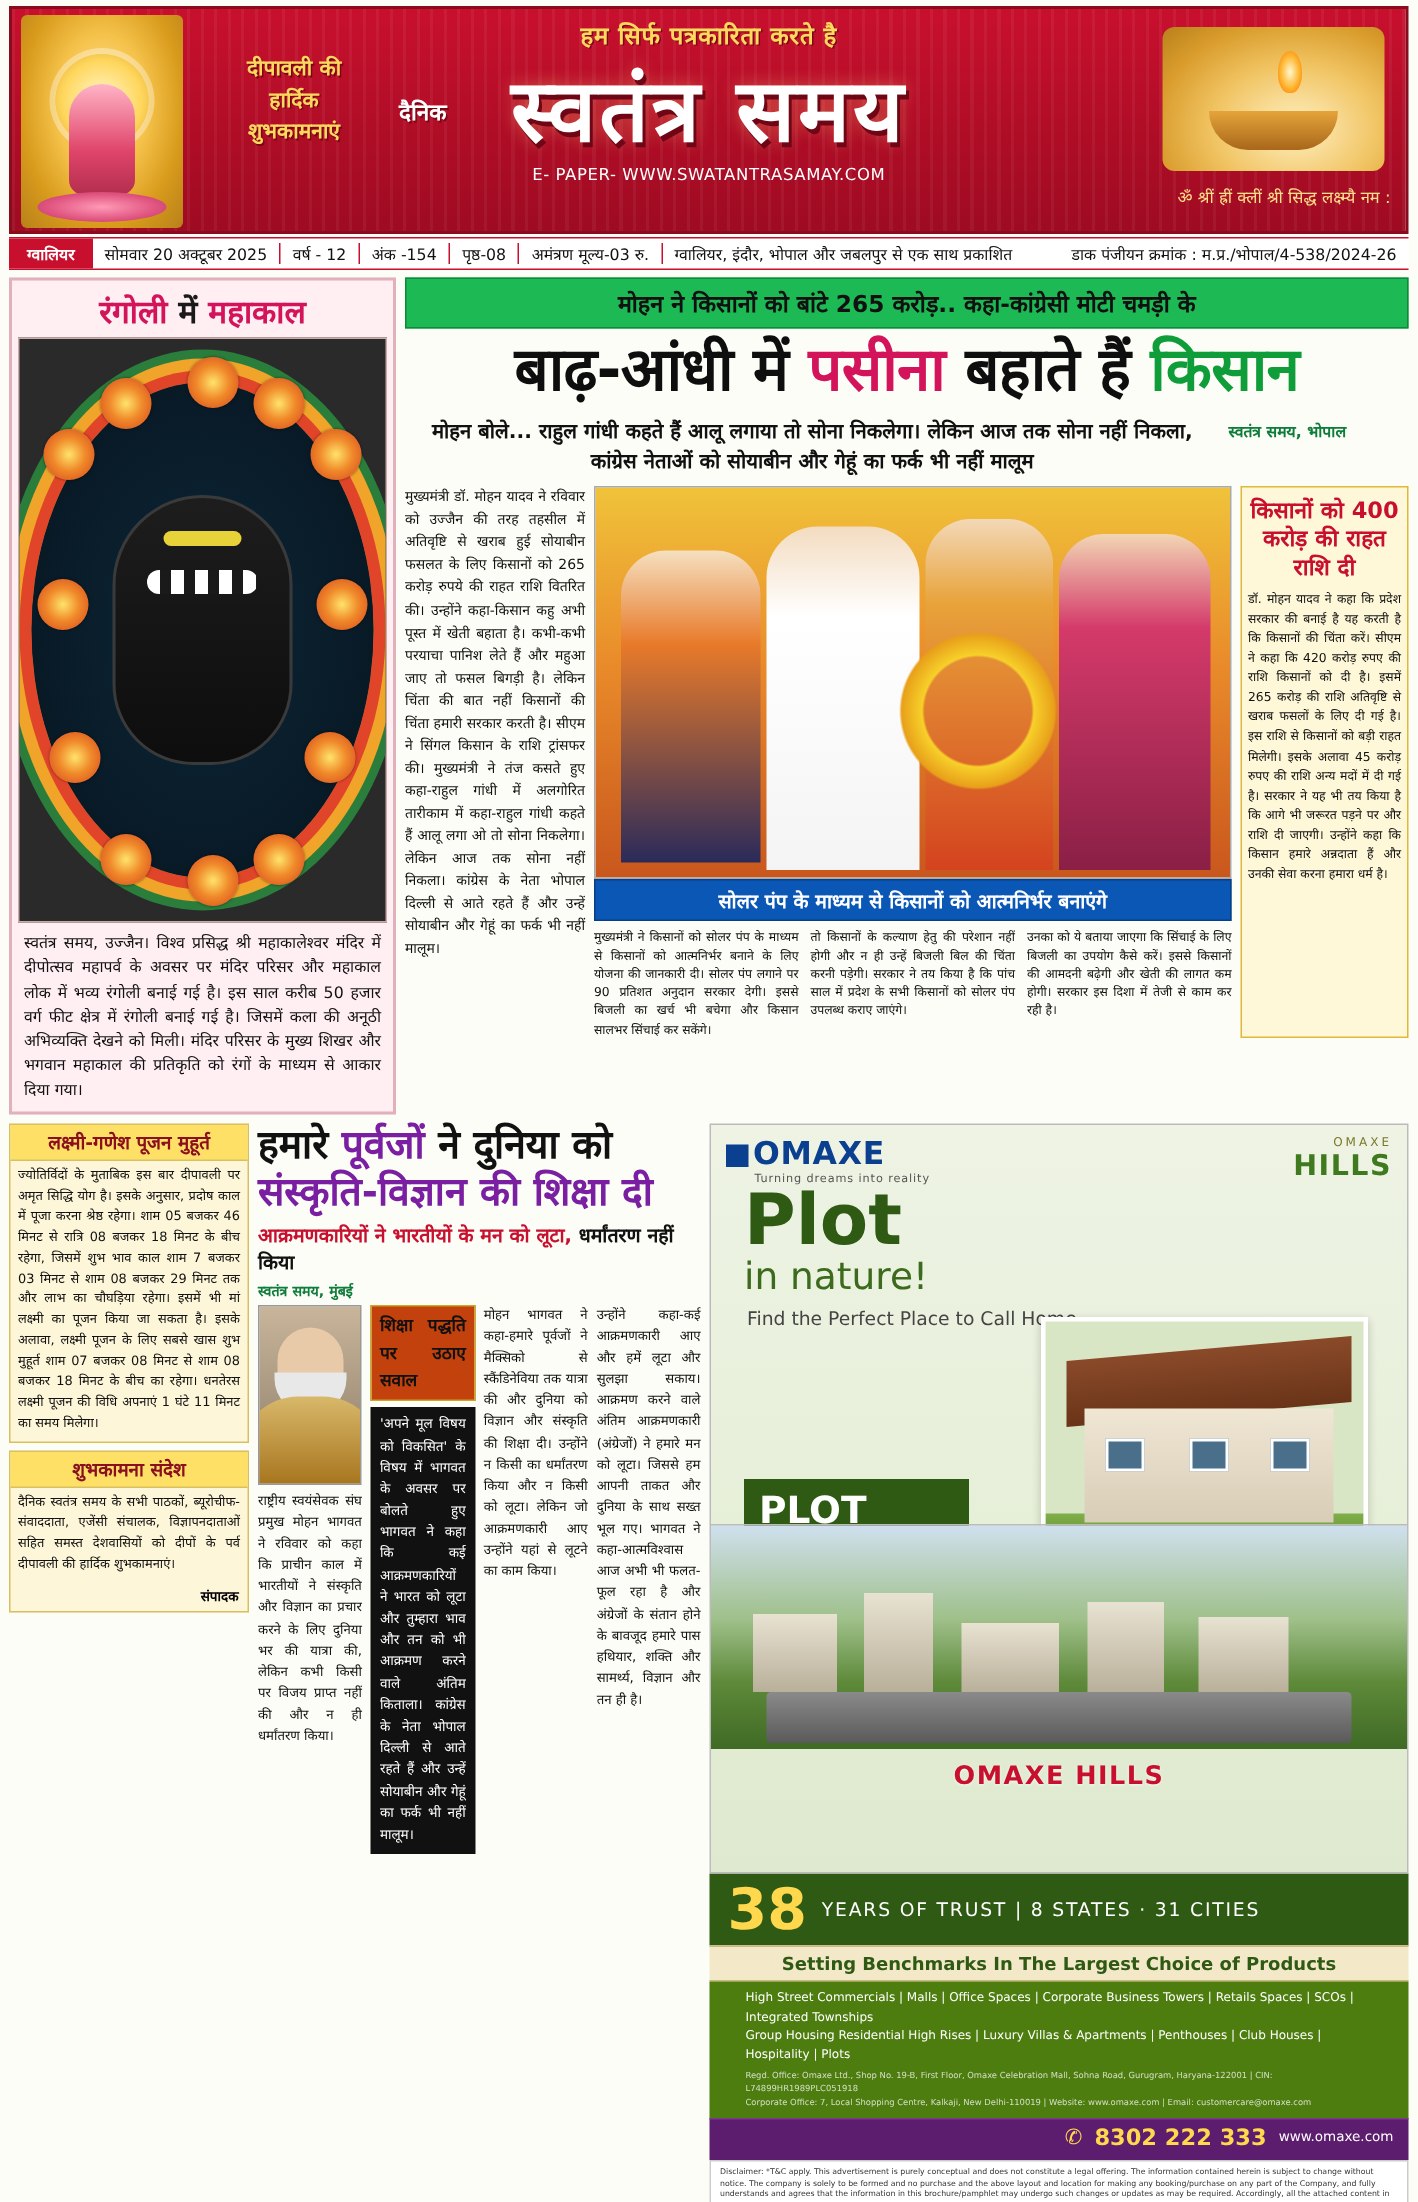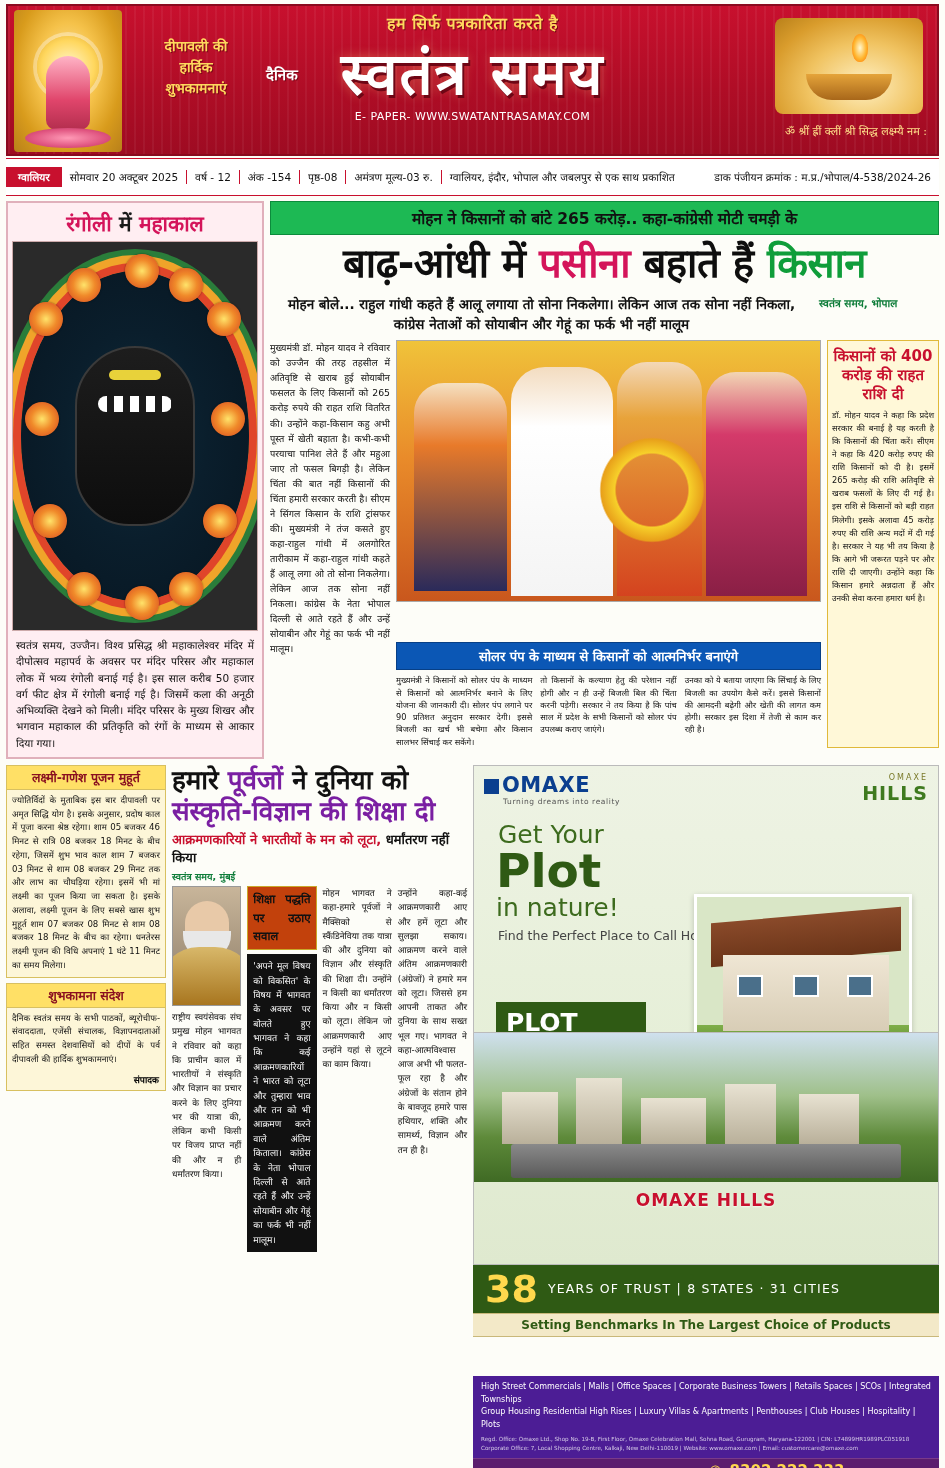--- a/index.html
+++ b/index.html
@@ -93,21 +93,21 @@
     border-radius:50% 50% 45% 45%;
   }
   .diya .bowl {
     position:absolute; left:50%; bottom:14px; transform:translateX(-50%);
     width:86px;height:26px;border-radius:0 0 46px 46px;
     background: linear-gradient(180deg,#e5a43a,#a8671a);
   }
 
   
   .infobar {
-    display:flex; align-items:center; height:38px; margin-top:2px;
+    display:flex; align-items:center; height:22px; margin-top:2px;
     border-top:1px solid #c8102e; border-bottom:1px solid #c8102e;
     background:#fff;
     font-size:10.5px; color:#111;
   }
   .infobar .cell { padding:0 8px; white-space:nowrap; }
   .infobar .city { background:#c8102e; color:#fff; font-weight:bold; padding:3px 12px; }
   .infobar .sep { flex:0 0 1px; height:14px; background:#c8102e; }
   .infobar .grow { flex:1; }
 
   
@@ -189,21 +189,21 @@
   .ph-p3 { position:absolute; left:52%; top:8%; width:20%; height:90%;
     background:linear-gradient(180deg,#f3d8b8 0%,#e8a33a 24%,#d4431f 100%); border-radius:30px 30px 0 0; }
   .ph-p4 { position:absolute; left:73%; top:12%; width:24%; height:86%;
     background:linear-gradient(180deg,#f2d6b4 0%,#d43a6a 28%,#8a1f45 100%); border-radius:30px 30px 0 0; }
   .ph-garland {
     position:absolute; left:46%; top:34%; width:120px; height:120px; border-radius:50%;
     background: radial-gradient(circle, rgba(255,220,60,0) 42%, #f7d02a 44%, #e8a01a 60%, rgba(0,0,0,0) 62%);
   }
   .photo-caption {
     background:#0b57b5; color:#fff; font-weight:bold; font-size:13px;
-    text-align:center; padding:4px; border:1px solid #073f86;margin-top:40px;
+    text-align:center; padding:4px; border:1px solid #073f86;
   }
   .photo-sub { display:flex; gap:8px; font-size:8.2px; line-height:1.5; text-align:justify; padding-top:4px; color:#111; }
   .photo-sub > div { flex:1; }
 
   
   .relief {
     width:112px; flex:0 0 112px; border:1px solid #e0b93a; background:#fff8d8; padding:4px;
   }
   .relief-title {
     color:#c8102e; font-weight:bold; font-size:15px; line-height:1.25; text-align:center; padding:2px 0 5px;
@@ -301,21 +301,21 @@
   .years-bar {
     background:#2f5a14; color:#fff; display:flex; align-items:center; gap:10px; padding:5px 12px;
   }
   .years-bar .num { font-size:38px; font-weight:bold; line-height:1; color:#ffd84d; }
   .years-bar .txt { font-size:12.5px; letter-spacing:1.2px; }
   .bench-bar {
     background:#f3e9c8; color:#2f5a14; text-align:center; font-weight:bold; font-size:12px;
     padding:4px; border-top:1px solid #c9b87a; border-bottom:1px solid #c9b87a;
   }
   .prod-bar {
-    background:#4c1d95; color:#fff; font-size:8px; line-height:1.6; padding:5px 8px;margin-top:39px;
+    background:#4d7c0f; color:#fff; font-size:8px; line-height:1.6; padding:5px 24px;
   }
   .phone-bar {
     background:#5c1d6e; color:#fff; display:flex; justify-content:flex-end; gap:8px;
     align-items:center; padding:3px 10px 6px; border-top:1px solid #7a3a8a;
   }
   .phone-bar .ph { font-size:15px; font-weight:bold; color:#ffd84d; }
   .disclaimer { font-size:5.2px; line-height:1.5; color:#333; background:#fff; padding:4px 6px; border:1px solid #ccc; }
 </style>
 </head>
 <body>
@@ -493,21 +493,20 @@
               <span class="sq"></span><span>OMAXE</span>
             </div>
             <div class="omaxe-tag">Turning dreams into reality</div>
           </div>
           <div class="hills-logo">
             <div class="o">OMAXE</div>
             <div class="h">HILLS</div>
           </div>
         </div>
 
-        <div class="get-your">Get Your</div>
         <div class="plot-word">Plot</div>
         <div class="in-nature">in nature!</div>
         <div class="find-perfect">Find the Perfect Place to Call Home.</div>
 
         <div class="house">
           <div class="lawn"></div>
           <div class="roof"></div>
           <div class="wall"></div>
           <div class="win" style="left:40px;top:78px"></div>
           <div class="win" style="left:96px;top:78px"></div>

